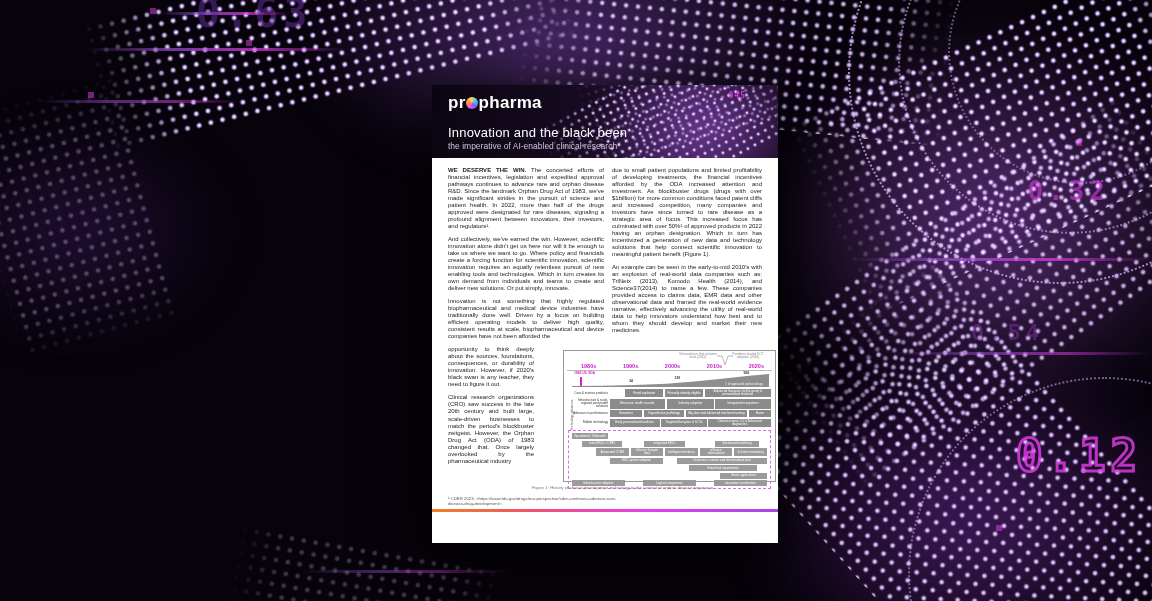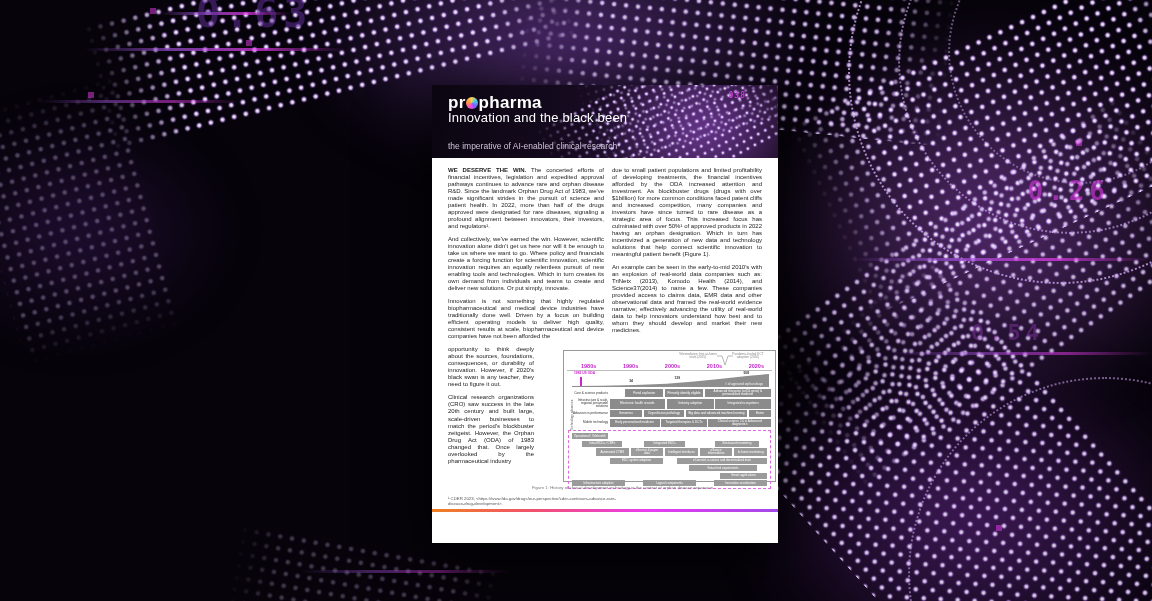--- a/index.html
+++ b/index.html
@@ -63,21 +63,21 @@
   .hdr-glow{position:absolute;right:-40px;top:-30px;width:220px;height:150px;border-radius:50%;
       background:radial-gradient(ellipse,rgba(170,90,230,.5),transparent 70%);filter:blur(10px);}
   .hdr-num{position:absolute;right:32px;top:6px;font-family:"DejaVu Sans Mono",monospace;
       font-size:8px;font-weight:bold;color:rgba(233,60,240,.85);letter-spacing:1px;}
 
   .logo{position:absolute;left:16px;top:8px;font-size:17px;font-weight:bold;color:#fff;letter-spacing:.3px;}
   .logo-o{display:inline-block;width:12px;height:12px;border-radius:50%;vertical-align:-1px;margin:0 .5px;
       background:conic-gradient(from 210deg,#ff4fd8,#ff9a3c,#ffd24f,#43c6f0,#7a5cff,#ff4fd8);}
   .title-block{position:absolute;left:16px;bottom:7px;}
   .doc-title{font-size:13px;color:#ffffff;font-weight:400;letter-spacing:.2px;}
-  .doc-subtitle{font-size:8.5px;color:#cfc3d8;margin-top:16px;}
+  .doc-subtitle{font-size:8.5px;color:#cfc3d8;margin-top:1px;}
 
   .doc-body{position:absolute;left:0;top:0;right:0;bottom:0;}
   .col{position:absolute;top:82px;font-size:6px;line-height:1.17;color:#222;text-align:justify;}
   .col-left{left:16px;width:156px;}
   .col-right{left:180px;width:150px;}
   .col p{margin:0 0 6px 0;}
   .narrow{width:86px;}
   .lead{font-weight:bold;}
 
   .footnote{position:absolute;left:16px;top:411px;width:175px;font-size:4.3px;line-height:1.25;color:#555;}
@@ -156,30 +156,31 @@
   <div class="streak k5"></div>
   <div class="streak k6"></div>
 
   <div class="px" style="left:150px;top:8px"></div>
   <div class="px" style="left:246px;top:40px"></div>
   <div class="px" style="left:88px;top:92px"></div>
   <div class="px" style="right:70px;top:140px"></div>
   <div class="px" style="right:150px;bottom:70px"></div>
 
   <div class="glitch-num n1">0.63</div>
-  <div class="glitch-num n2">0.26</div>
+  <div class="glitch-num n2">0.32</div>
   <div class="glitch-num n3">0.54</div>
+  <div class="glitch-num n4">0.12</div>
 
   <div id="doc">
 
     <div class="doc-header">
       <div class="hdr-glow"></div>
       <div class="hdr-dots hd1"></div>
       <div class="hdr-dots hd2"></div>
-      <div class="hdr-num">038</div>
+      <div class="hdr-num">045</div>
       <div class="logo"><span>pr</span><span class="logo-o"></span><span>pharma</span></div>
       <div class="title-block">
         <div class="doc-title">Innovation and the black been</div>
         <div class="doc-subtitle">the imperative of AI-enabled clinical research</div>
       </div>
     </div>
 
     <div class="doc-body">
       <div class="col col-left">
         <p><span class="lead">WE DESERVE THE WIN.</span><span> The concerted efforts of financial incentives, legislation and expedited approval pathways continues to advance rare and orphan disease R&amp;D.  Since the landmark Orphan Drug Act of 1983, we've made significant strides in the pursuit of science and patient health. In 2022, more than half of the drugs approved were designated for rare diseases, signaling a profound alignment between innovators, their investors, and regulators¹.</span></p>

